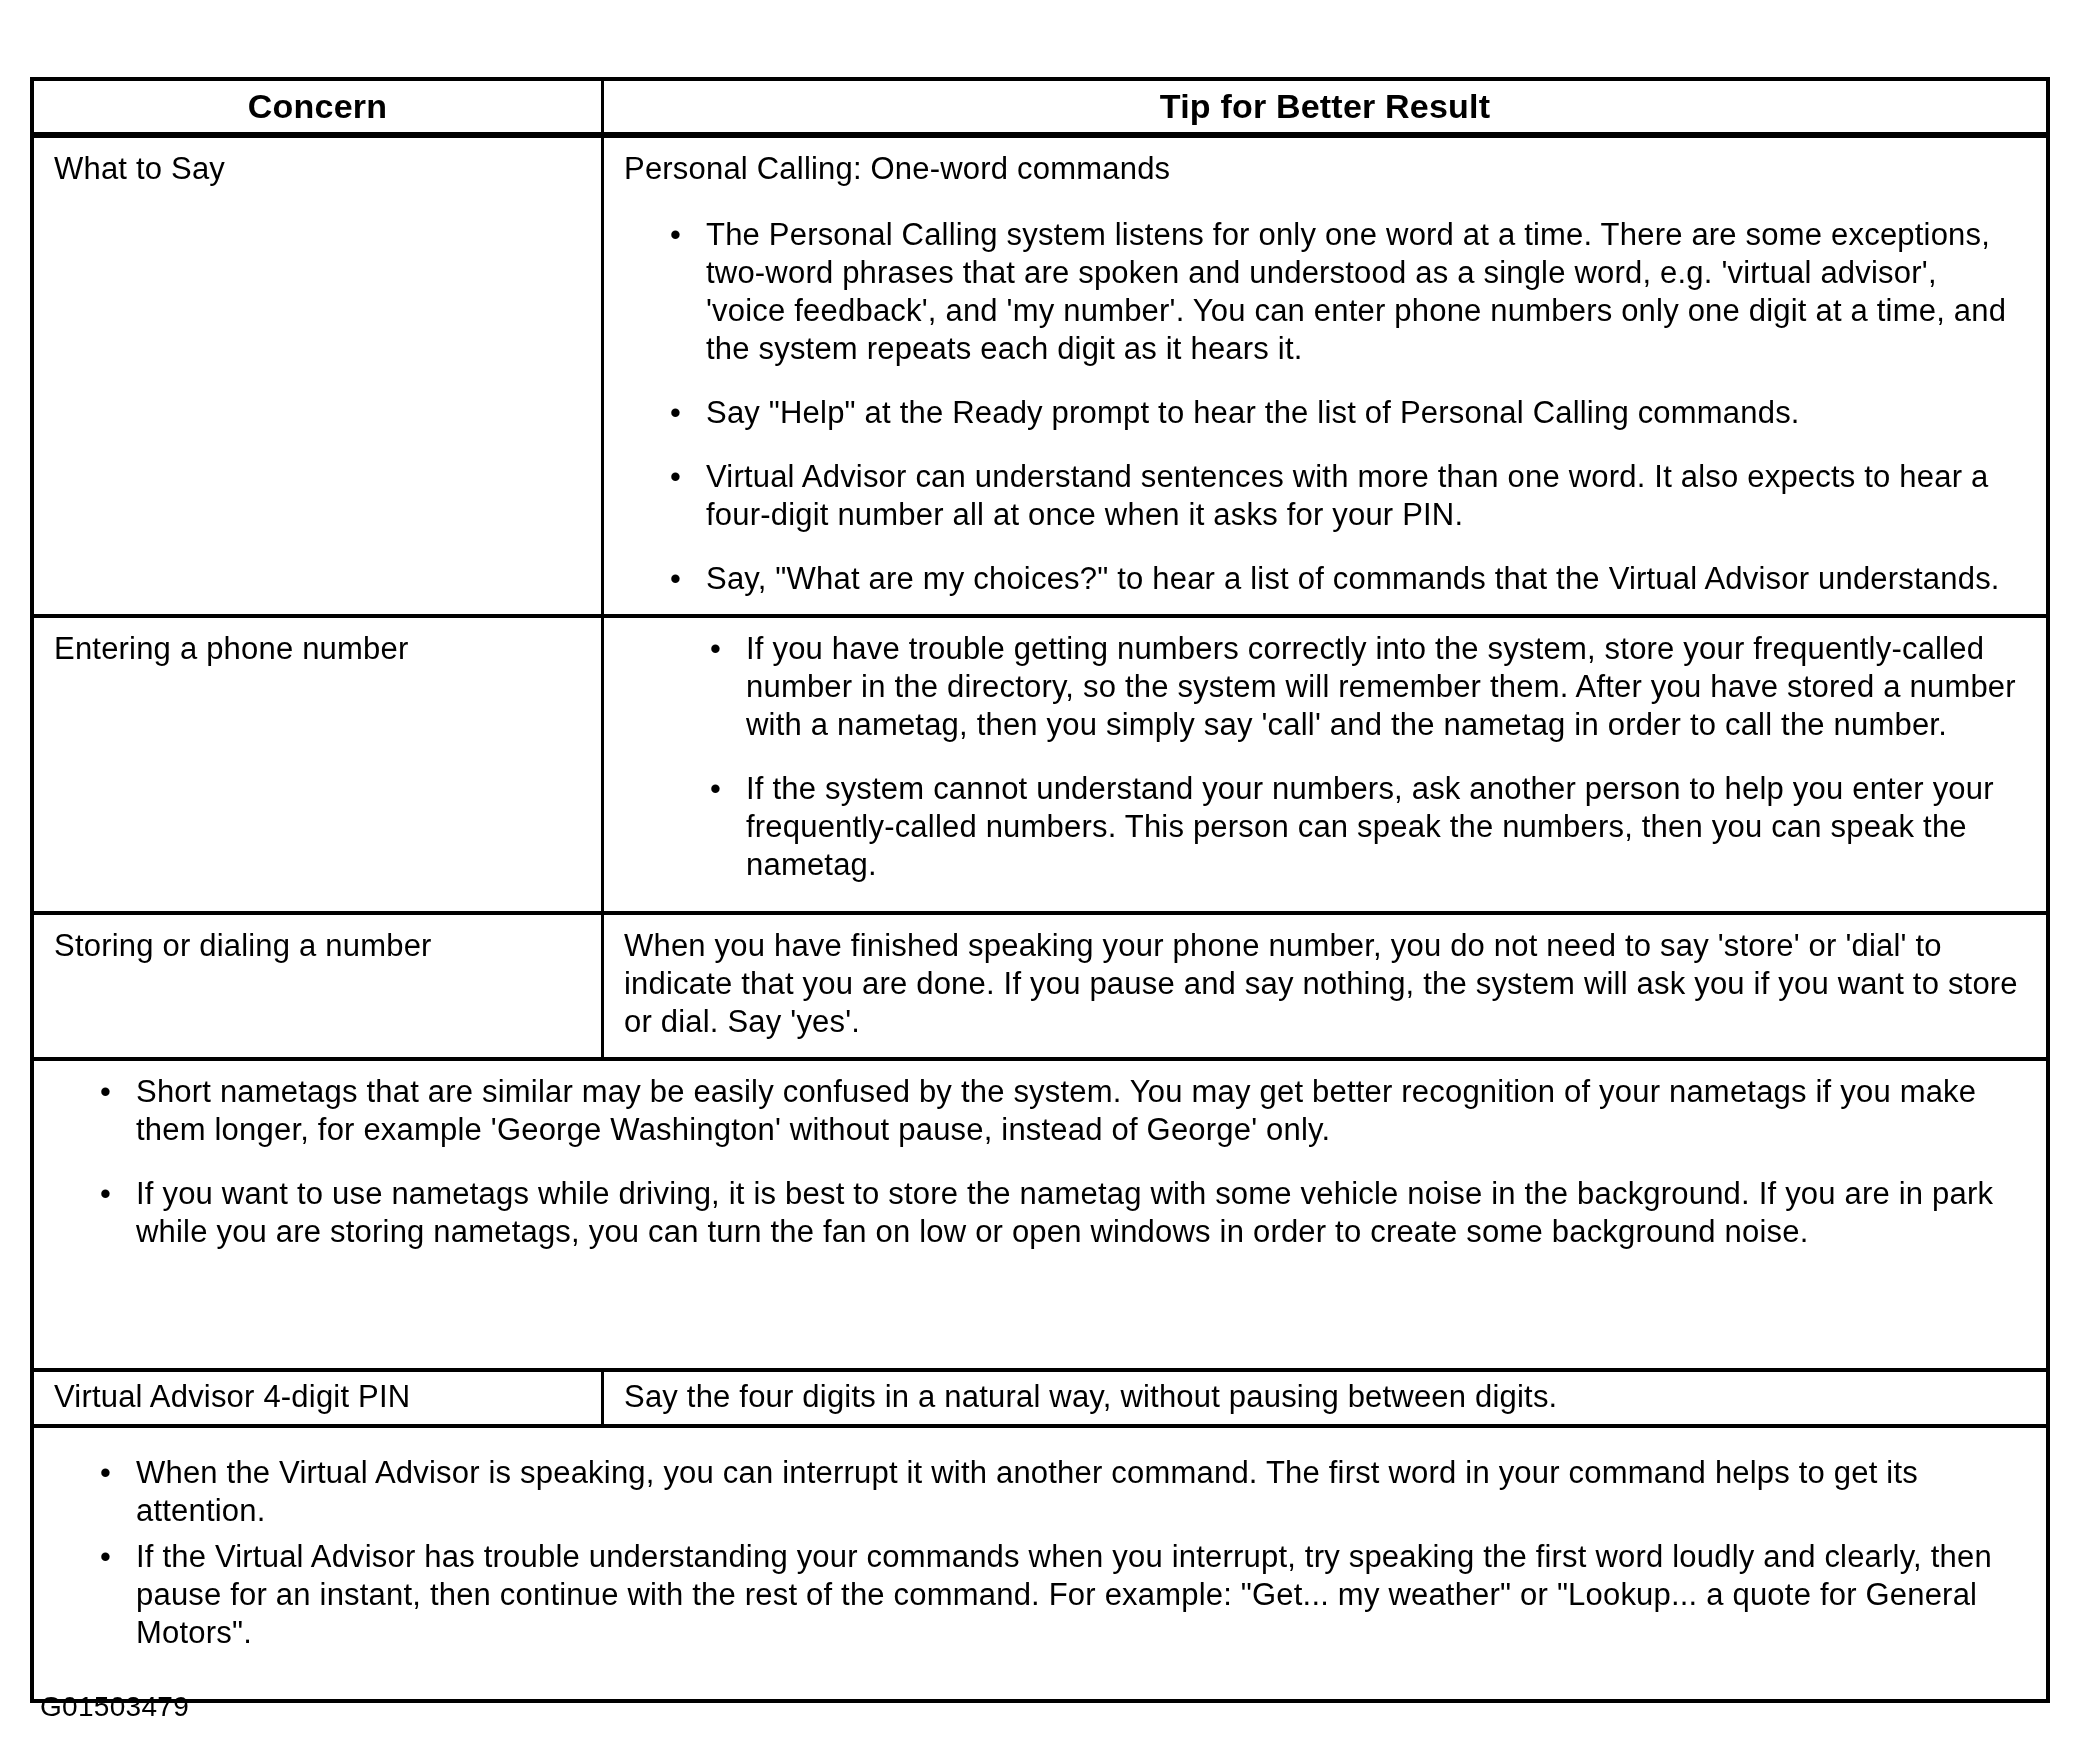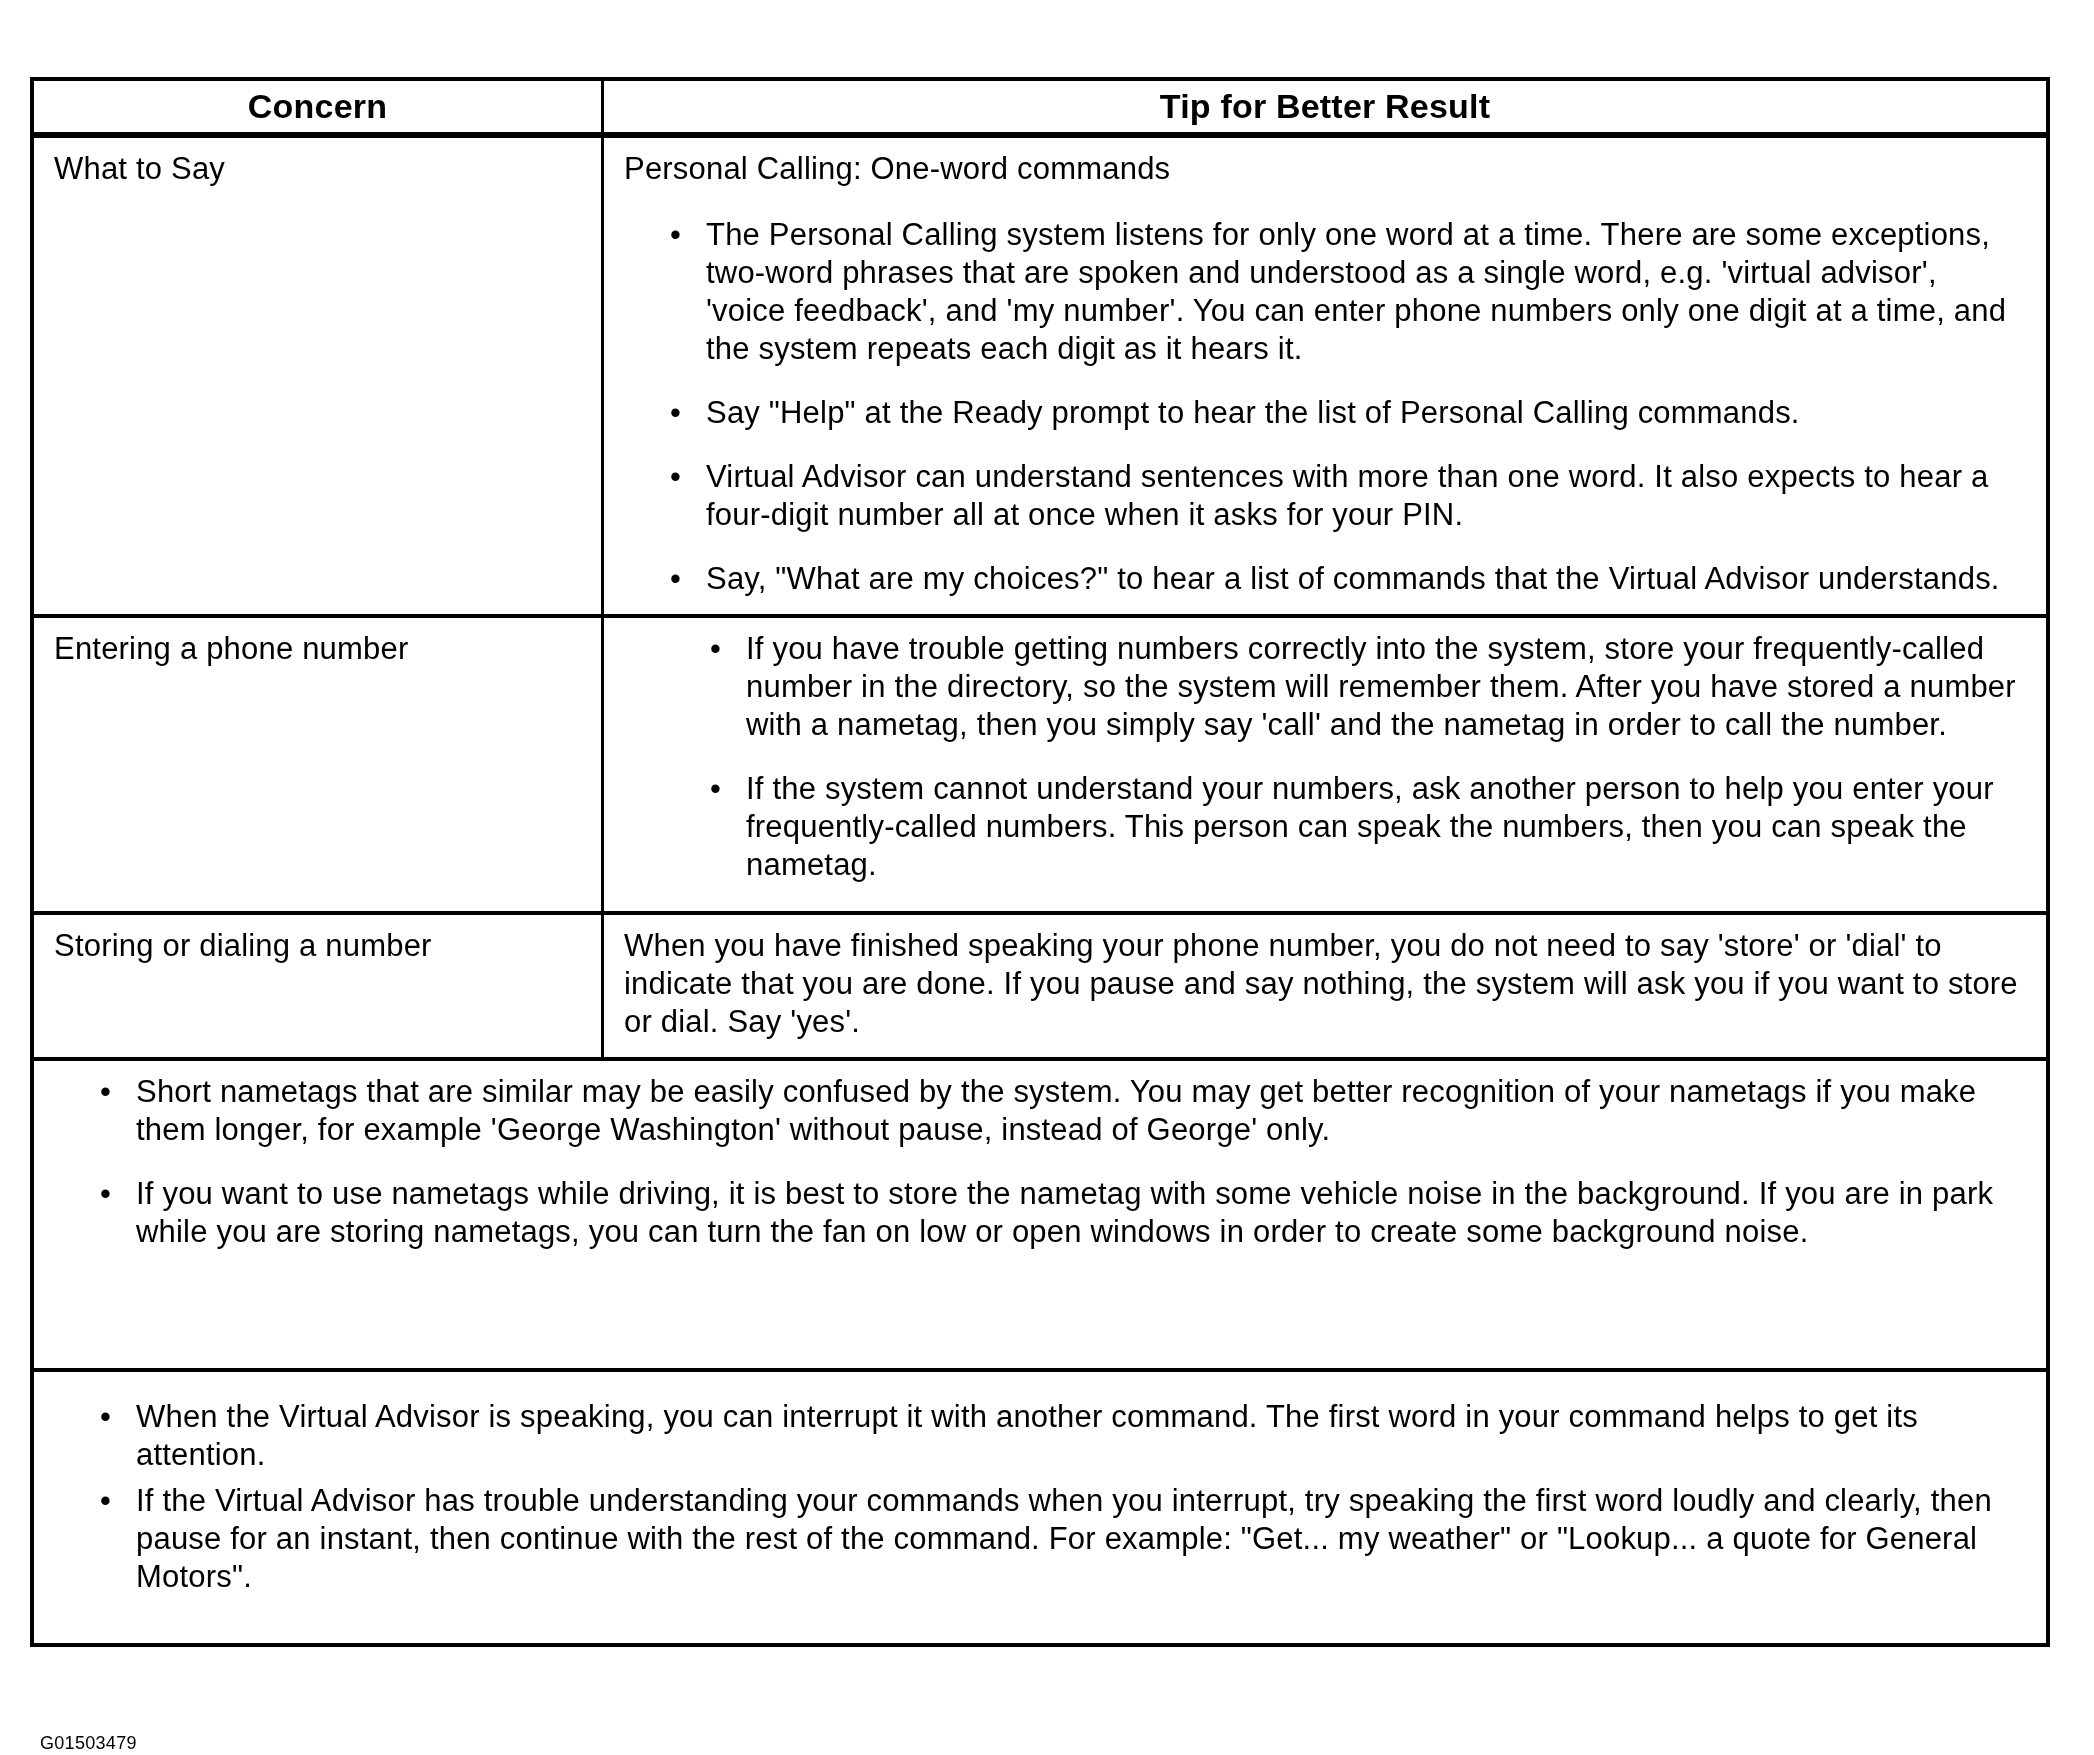--- a/index.html
+++ b/index.html
@@ -61,23 +61,22 @@
     width: 36px;
     margin-left: 46px;
     text-align: left;
   }
   .marker::before { content: "\2022"; }
   .bullet-text { flex: 1; padding-right: 6px; }
   .figure-id {
     position: absolute;
     left: 40px;
     top: 1691px;
-    font-size: 18px;
+    font-size: 28px;
     letter-spacing: 0.3px;
-    margin-top: 42px;
   }
 </style>
 </head>
 <body>
 
 <div class="tips-table">
 
   <div class="row head">
     <div class="cell left">Concern</div>
     <div class="cell right">Tip for Better Result</div>
@@ -139,20 +138,26 @@
           <span class="bullet-text">Short nametags that are similar may be easily confused by the system. You may get better recognition of your nametags if you make them longer, for example 'George Washington' without pause, instead of George' only.</span>
         </div>
         <div class="bullet">
           <span class="marker"></span>
           <span class="bullet-text">If you want to use nametags while driving, it is best to store the nametag with some vehicle noise in the background. If you are in park while you are storing nametags, you can turn the fan on low or open windows in order to create some background noise.</span>
         </div>
       </div>
     </div>
   </div>
 
+  <div class="row body r4">
+    <div class="cell left">Virtual Advisor 4-digit PIN</div>
+    <div class="cell right">
+      <div>Say the four digits in a natural way, without pausing between digits.</div>
+    </div>
+  </div>
 
   <div class="row body r5">
     <div class="cell right">
       <div class="bullets">
         <div class="bullet">
           <span class="marker"></span>
           <span class="bullet-text">When the Virtual Advisor is speaking, you can interrupt it with another command. The first word in your command helps to get its attention.</span>
         </div>
         <div class="bullet">
           <span class="marker"></span>

